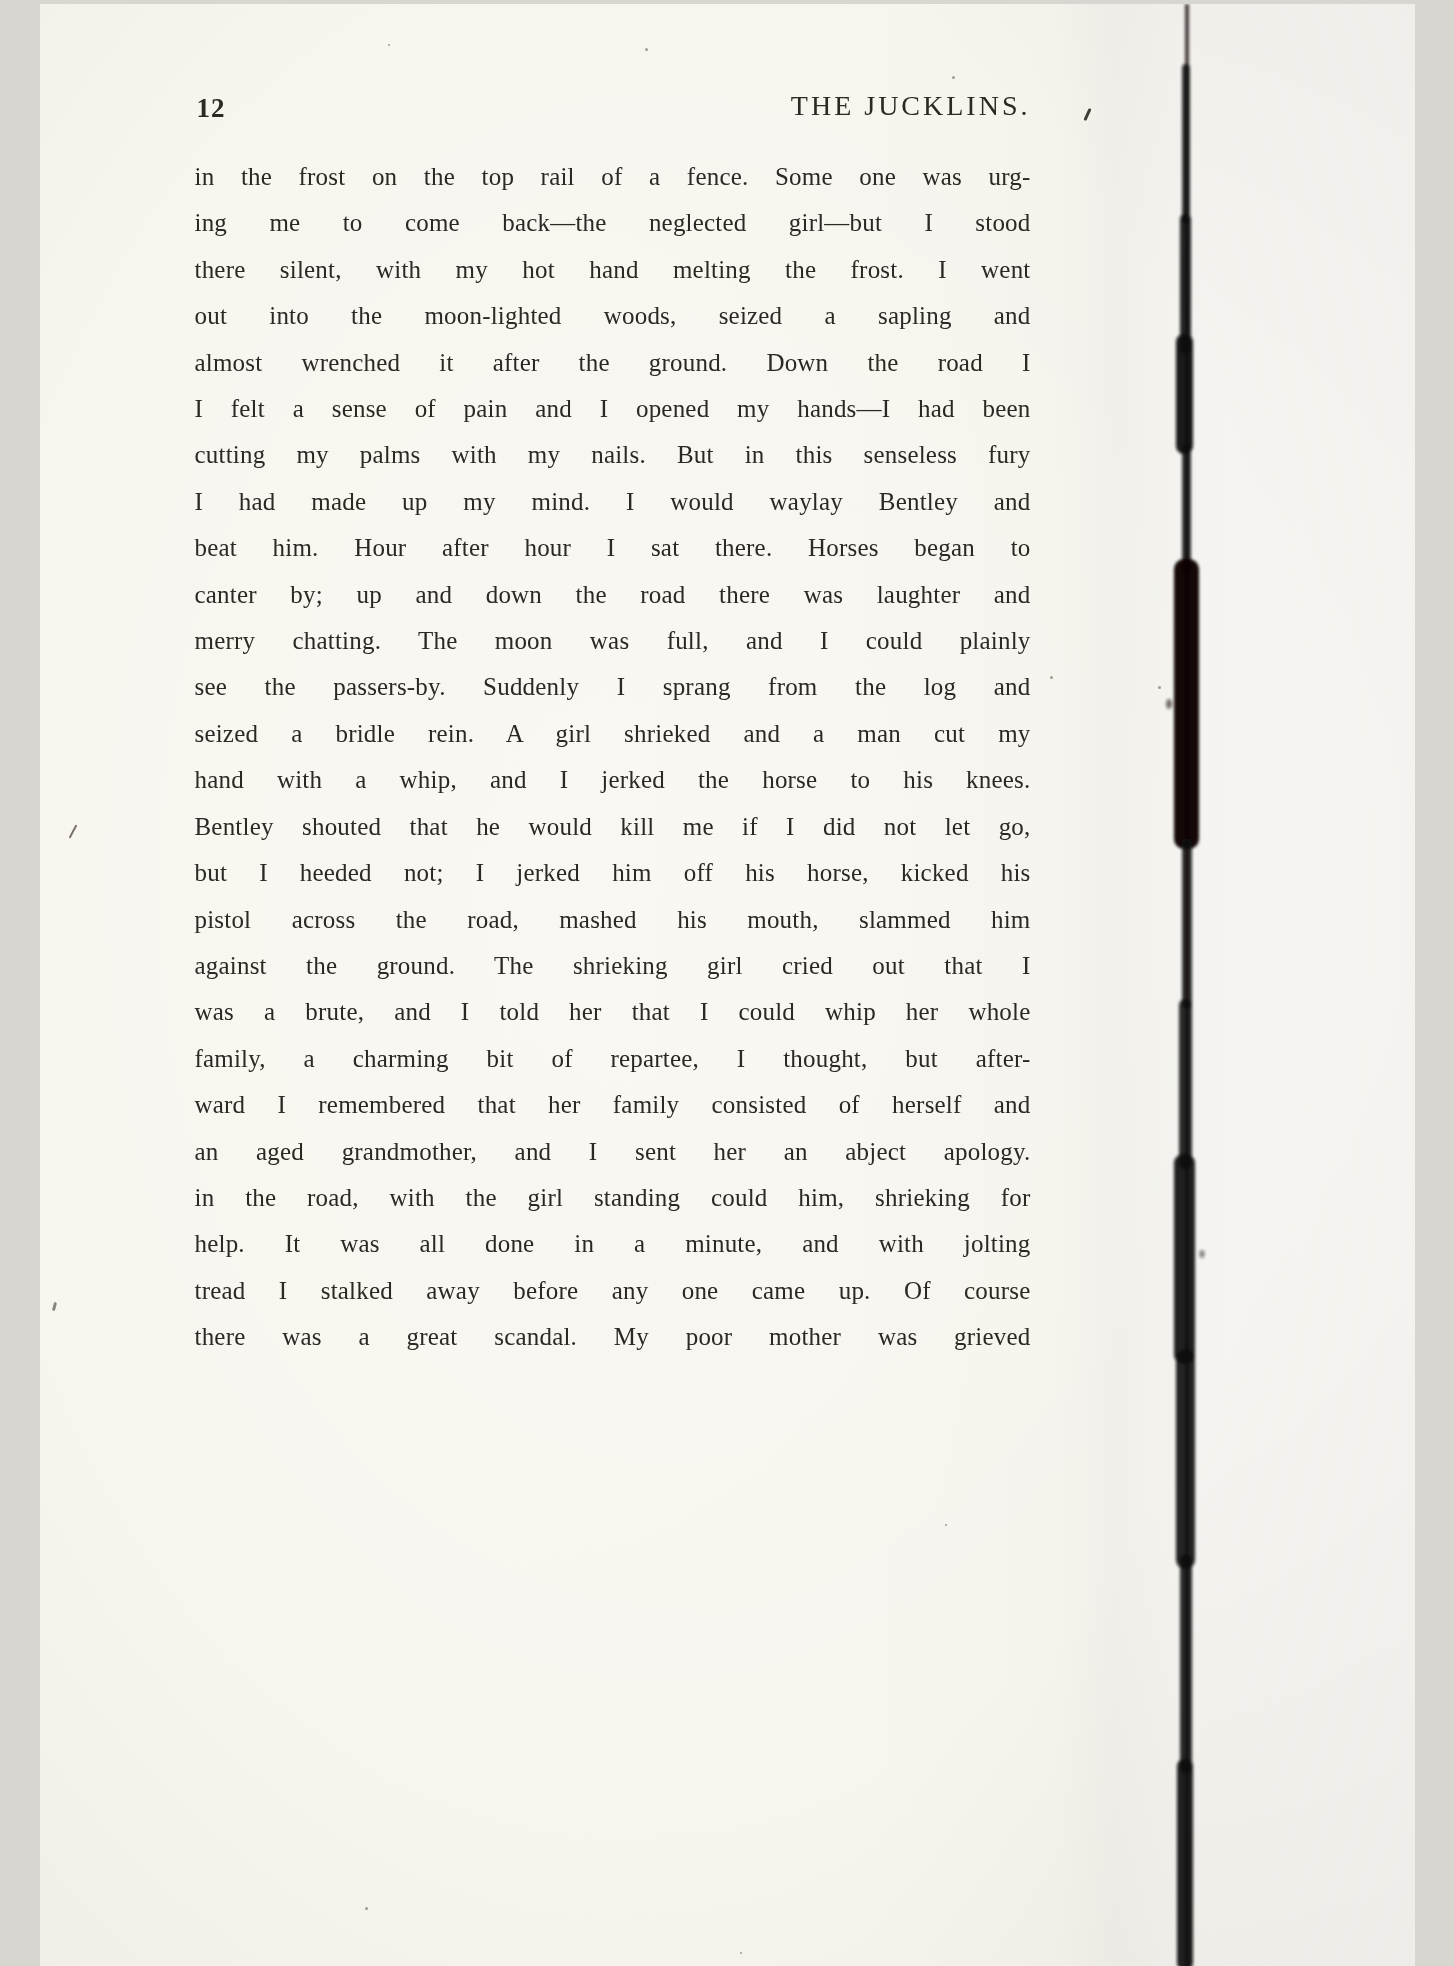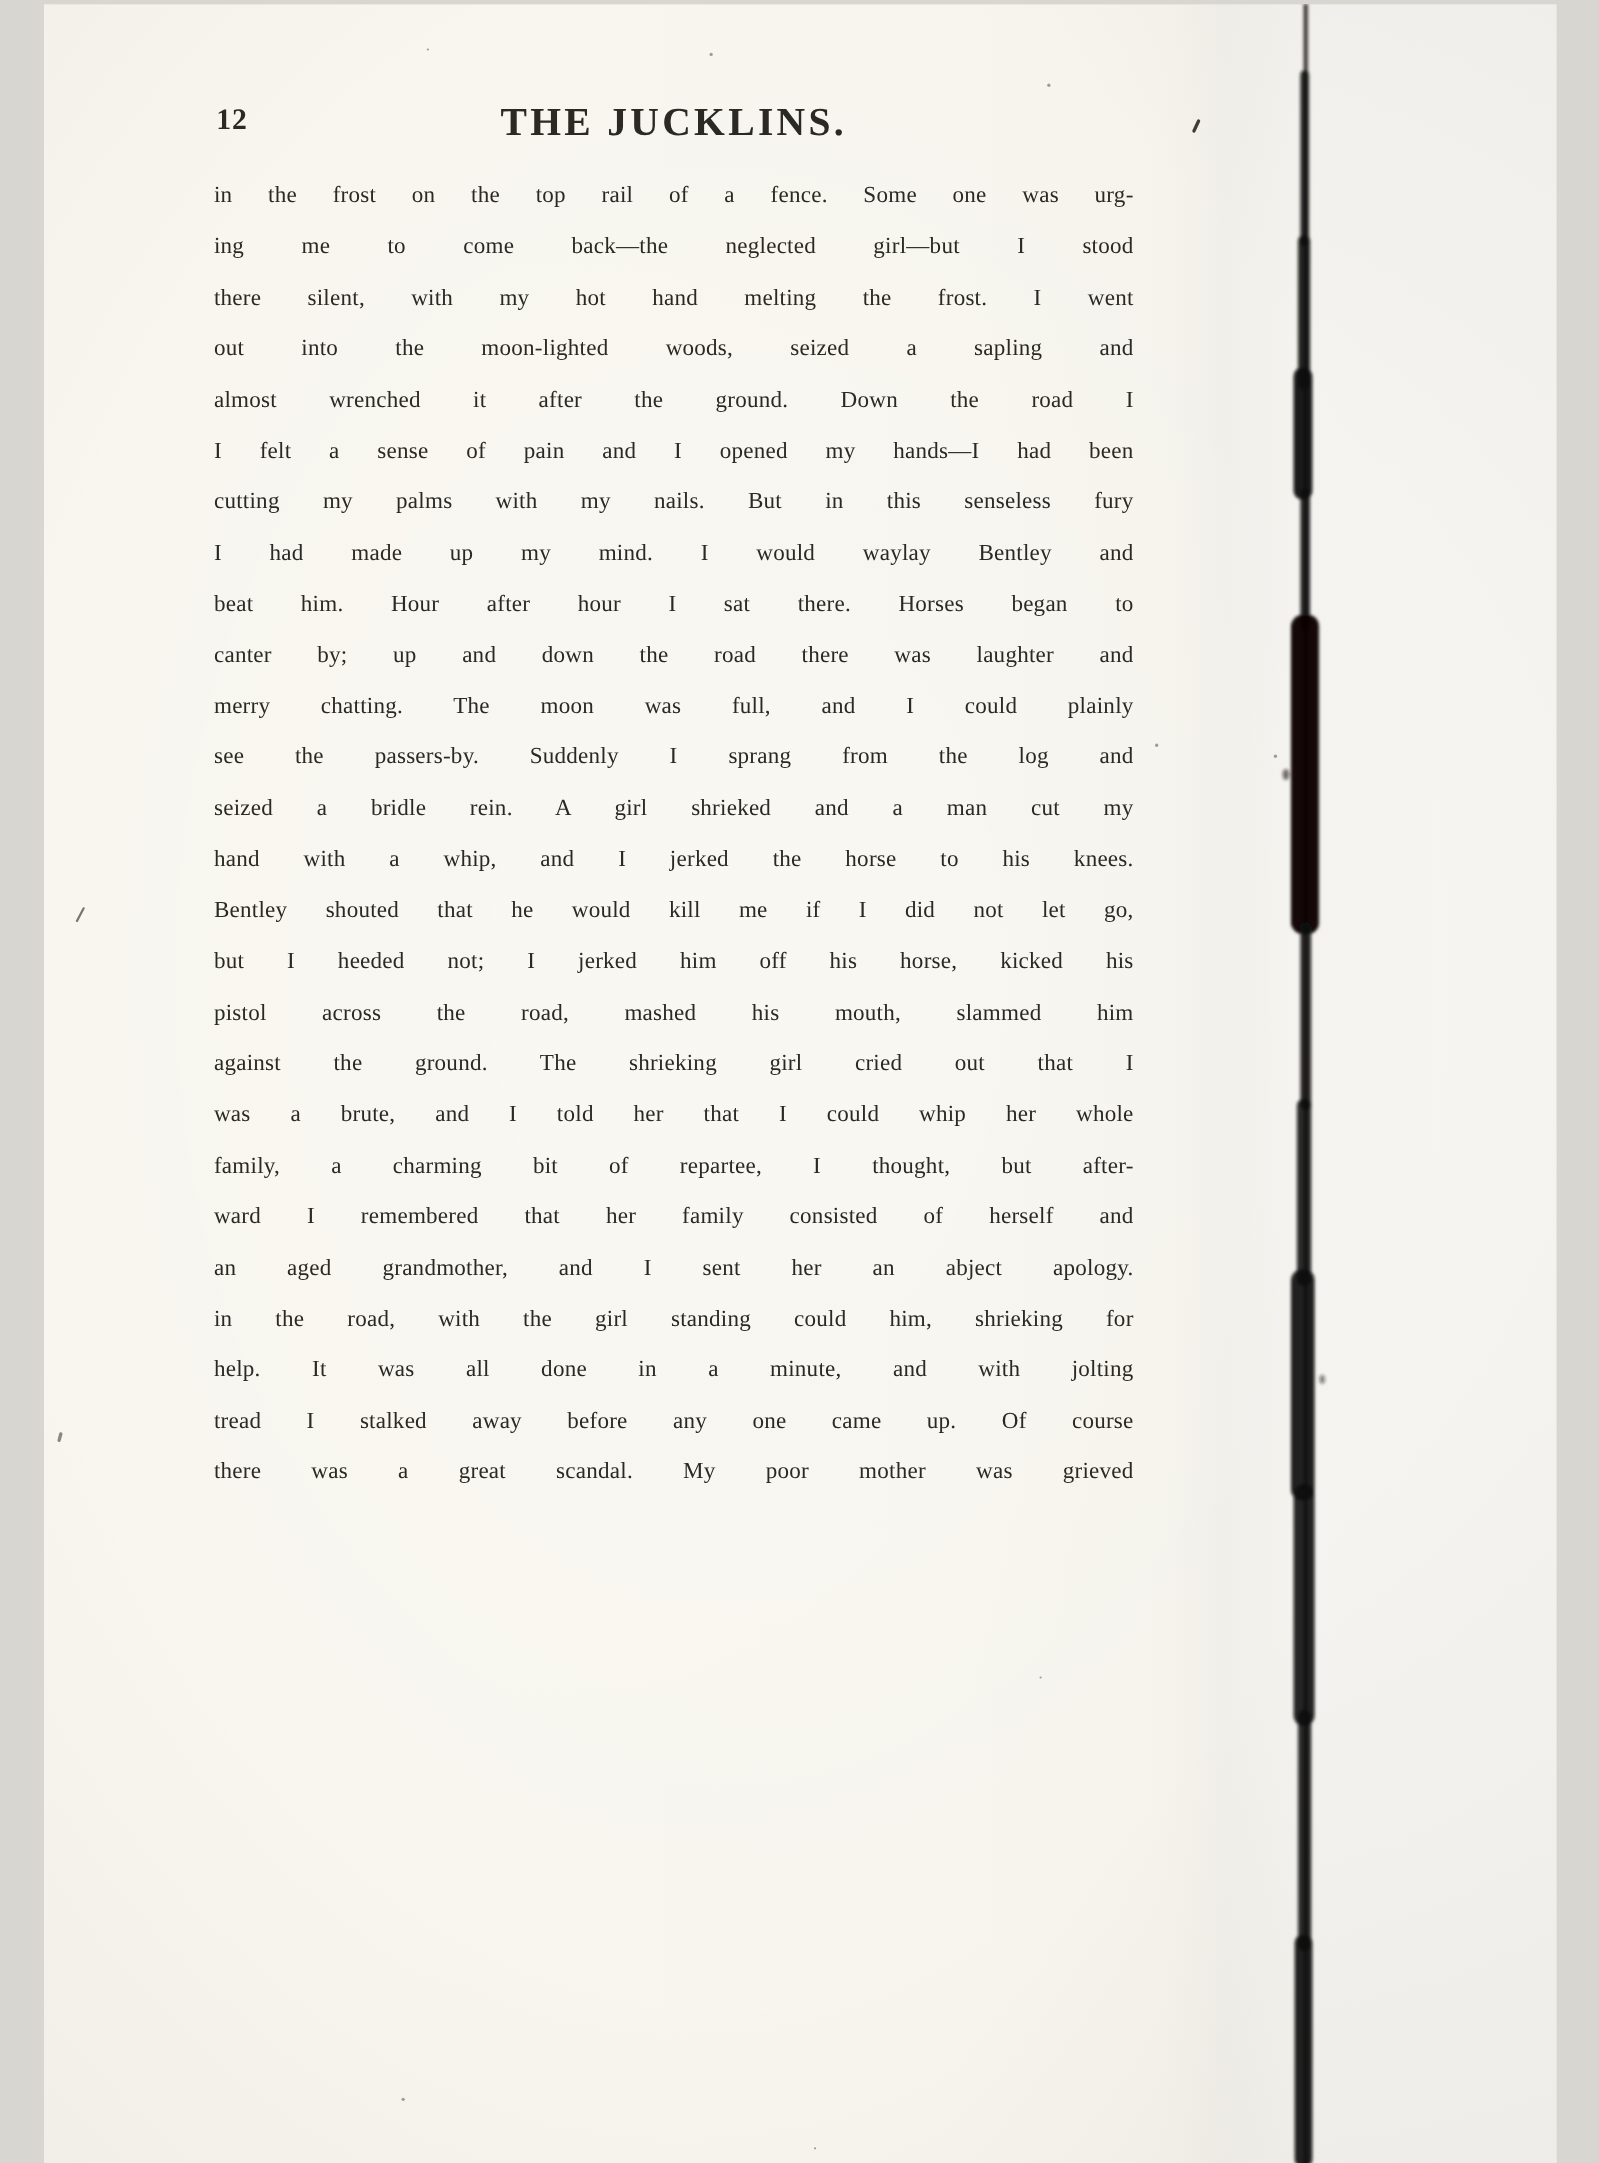--- a/index.html
+++ b/index.html
@@ -27,31 +27,31 @@
     left: 155px; top: 84px;
     width: 836px; height: 44px;
     color: #2b2924;
   }
   .pagenum {
     position: absolute; left: 2px; top: 5px;
     font-size: 27px; font-weight: bold; letter-spacing: 1px;
   }
   .title {
     position: absolute; left: 0; right: 0; top: 2px;
-    text-align: center;
-    font-size: 36px; font-weight: bold; letter-spacing: 3px;
+    text-align: right;
+    font-size: 28px; font-weight: normal; letter-spacing: 3px;
   }
   .body-text {
     position: absolute;
     left: 155px; top: 150px;
     width: 836px;
     color: #2b2924;
   }
   .line {
-    font-size: 21px;
+    font-size: 25px;
     line-height: 46.4px;
     letter-spacing: 0.2px;
     text-align: justify;
     text-align-last: justify;
     -moz-text-align-last: justify;
   }
   .edge-band {
     position: absolute;
     left: 1100px; top: 0;
     width: 120px; height: 1966px;

